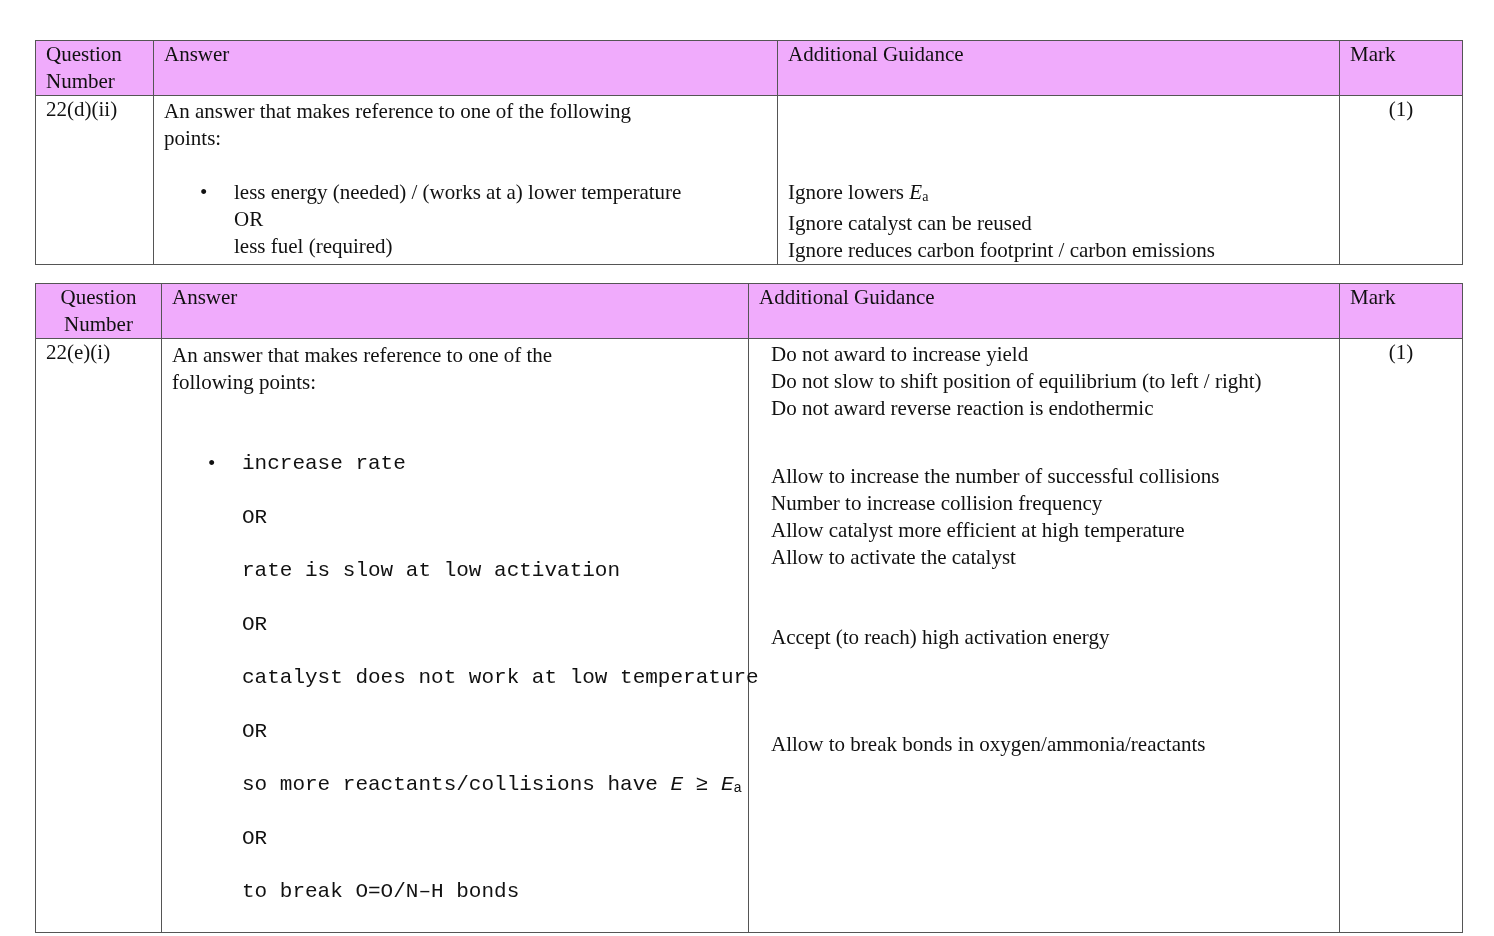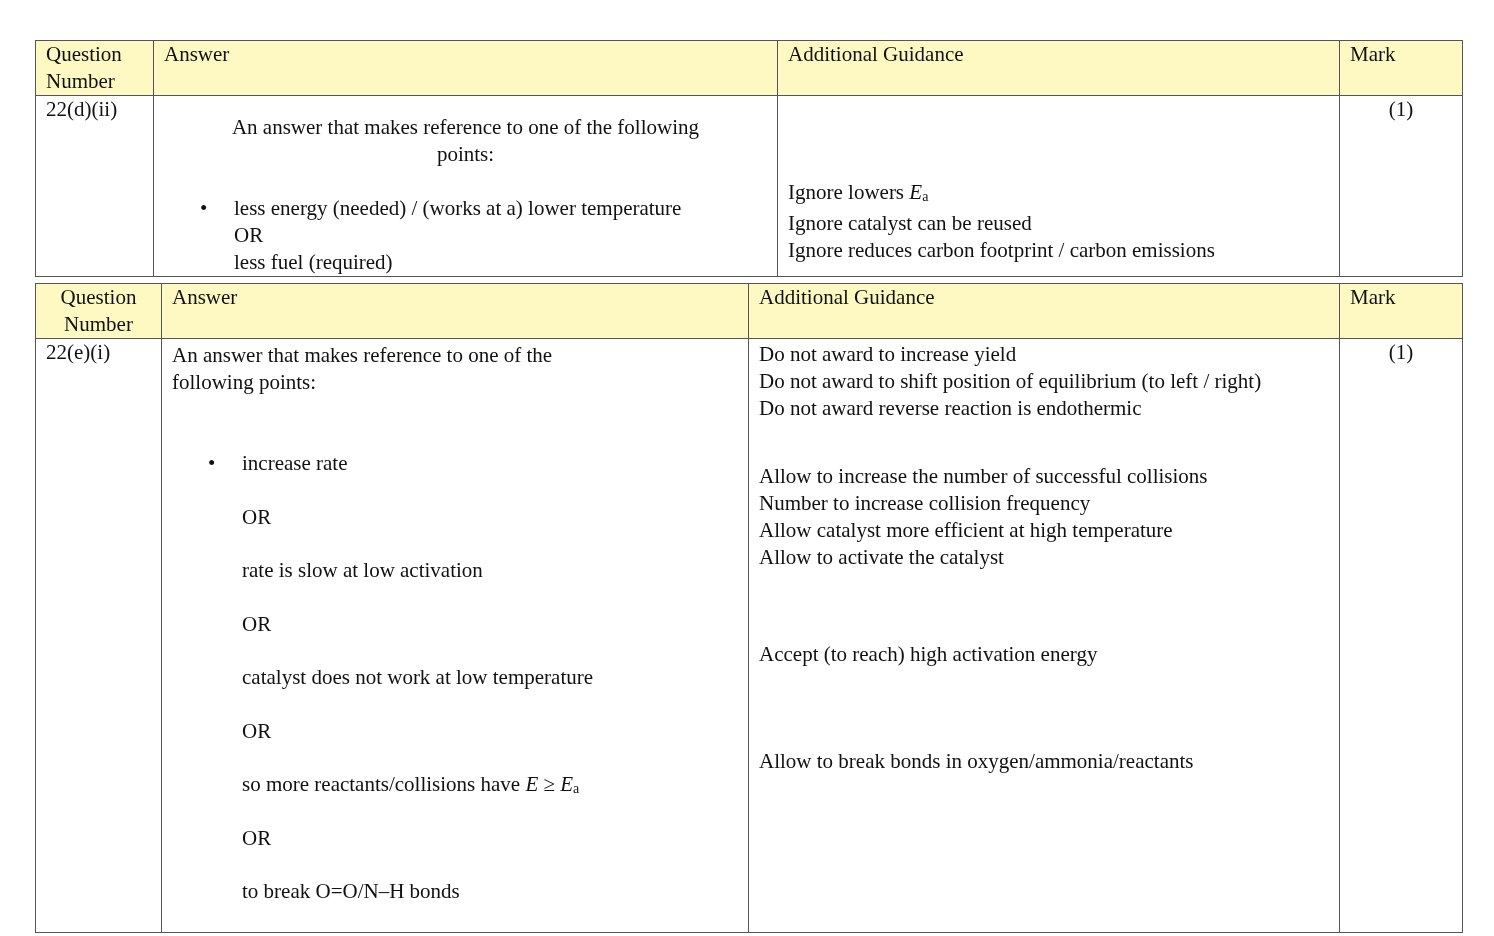--- a/index.html
+++ b/index.html
@@ -24,21 +24,21 @@
       table-layout: fixed;
     }
     table.ms td, table.ms th {
       border: 1px solid #555555;
       vertical-align: top;
       padding: 0 10px;
       font-weight: normal;
       text-align: left;
     }
     table.ms th {
-      background: #fef9c3;
+      background: #f0abfc;
     }
     #t1 { top: 40px; }
     #t2 { top: 283px; }
 
     #t1 col.c1 { width: 118px; }
     #t1 col.c2 { width: 624px; }
     #t1 col.c3 { width: 562px; }
     #t1 col.c4 { width: 123px; }
 
     #t2 col.c1 { width: 126px; }
@@ -65,31 +65,31 @@
       left: 36px;
       top: 0;
     }
     .line { display: block; white-space: nowrap; }
     .ital { font-style: italic; }
     .sub { font-size: 14px; vertical-align: -2px; }
 
     #t2 th.hq { text-align: center; padding: 0 4px; }
     #t2 td.qcell { padding-left: 10px; }
     #t2 td.acell { padding-left: 10px; }
-    #t2 td.gcell { padding-left: 10px; }
+    #t2 td.gcell { padding-left: 22px; }
 
     
-    #t1 .ans-intro { margin-top: 18px; text-align: center; }
+    #t1 .ans-intro { margin-top: 2px; }
     #t1 .ans-points { margin-top: 27px; }
     #t1 .gcell-wrap { padding-top: 83px; }
 
     
     #t2 .ans-intro { margin-top: 3px; }
     #t2 .pts { margin-top: 54px; }
-    #t2 .pt-line { display: block; height: 53.5px; white-space: nowrap; }
+    #t2 .pt-line { display: block; height: 53.5px; white-space: nowrap; font-family: Liberation Mono, monospace; }
     #t2 .g-line { display: block; white-space: nowrap; }
   </style>
 </head>
 <body>
 
 <table class="ms" id="t1">
   <colgroup>
       <col class="c1">
       <col class="c2">
       <col class="c3">
@@ -186,32 +186,32 @@
           <span class="pt-line">catalyst does not work at low temperature</span>
           <span class="pt-line">OR</span>
           <span class="pt-line"><span>so more reactants/collisions have </span><span class="ital">E</span><span> ≥ </span><span class="ital">E</span><span class="sub">a</span></span>
           <span class="pt-line">OR</span>
           <span class="pt-line">to break O=O/N–H bonds</span>
         </div>
       </td>
       <td class="gcell">
         <div style="margin-top:2px;">
           <span class="g-line">Do not award to increase yield</span>
-          <span class="g-line">Do not award to shift position of equilibrium (to left / right)</span>
+          <span class="g-line">Do not slow to shift position of equilibrium (to left / right)</span>
           <span class="g-line">Do not award reverse reaction is endothermic</span>
         </div>
         <div style="margin-top:41px;">
           <span class="g-line">Allow to increase the number of successful collisions</span>
           <span class="g-line">Number to increase collision frequency</span>
         </div>
         <div style="">
           <span class="g-line">Allow catalyst more efficient at high temperature</span>
           <span class="g-line">Allow to activate the catalyst</span>
         </div>
-        <div style="margin-top:70px;">
+        <div style="margin-top:53px;">
           <span class="g-line">Accept (to reach) high activation energy</span>
         </div>
         <div style="margin-top:80px;">
           <span class="g-line">Allow to break bonds in oxygen/ammonia/reactants</span>
         </div>
       </td>
       <td class="mark">
         <span>(1)</span>
       </td>
     </tr>

